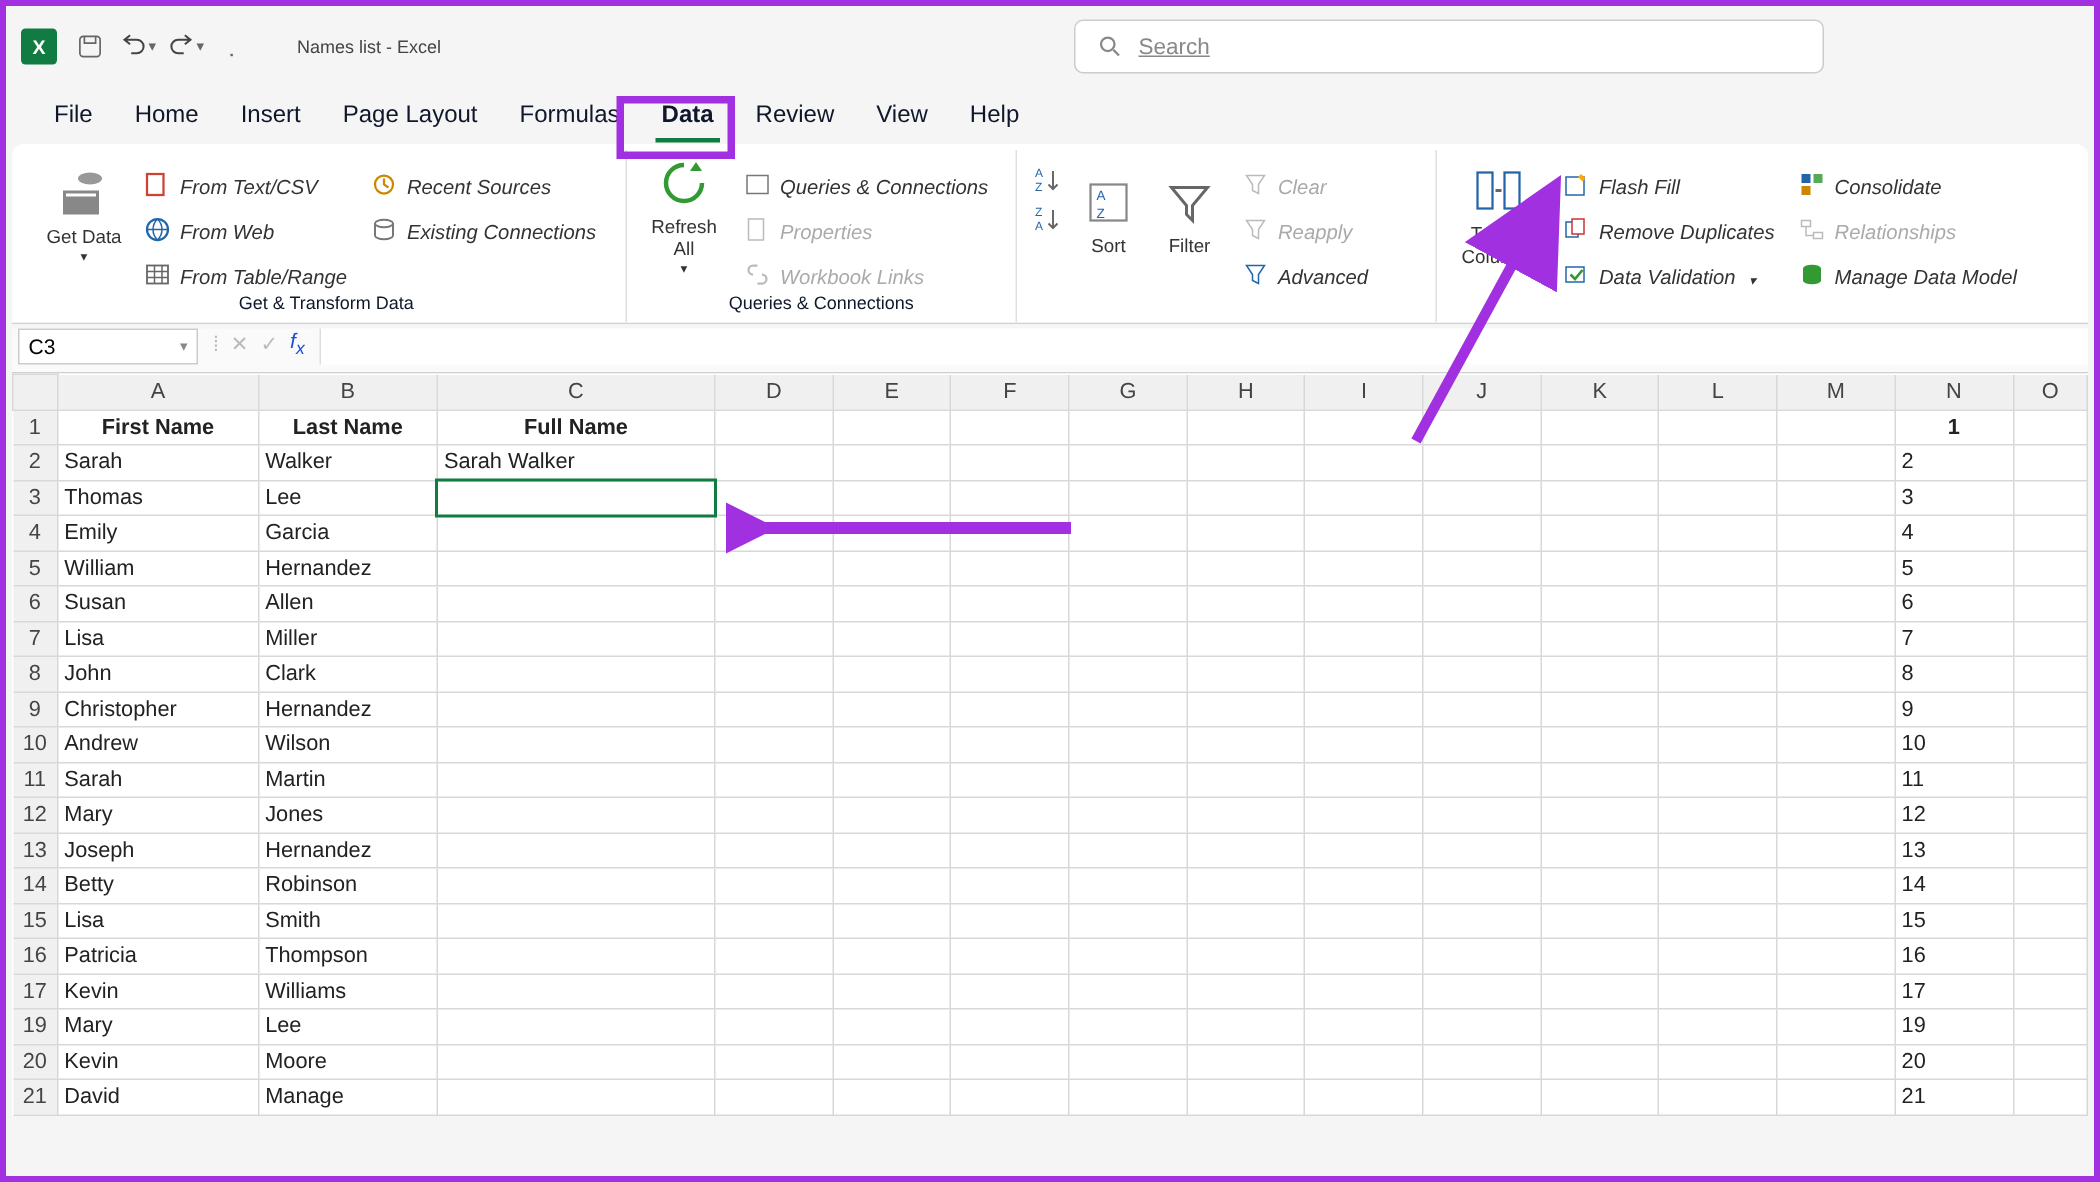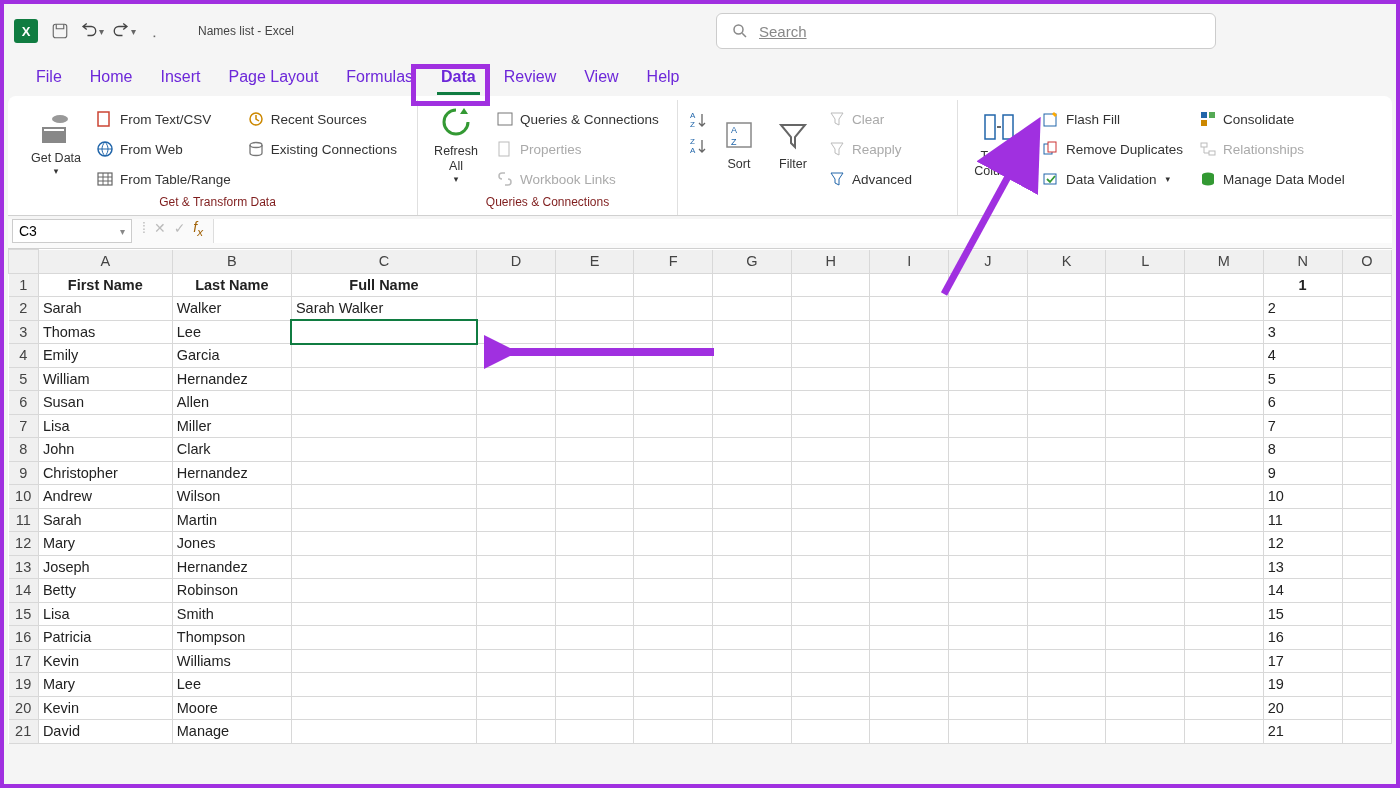--- a/index.html
+++ b/index.html
@@ -10,35 +10,35 @@
 .app-icon { width: 24px; height: 24px; background: #107c41; color: white; display: flex; align-items: center; justify-content: center; font-size: 13px; font-weight: bold; border-radius: 3px; }
 .qat { display: flex; align-items: center; gap: 8px; }
 .qat-btn { width: 24px; height: 24px; display: flex; align-items: center; justify-content: center; color: #444; font-size: 16px; }
 .qat-btn svg { width: 18px; height: 18px; }
 .doc-title { color: #444; font-size: 12px; margin-left: 20px; }
 .search-box { flex: 0 0 500px; height: 36px; background: white; border: 1px solid #ccc; border-radius: 6px; display: flex; align-items: center; padding: 0 14px; gap: 10px; color: #888; font-size: 15px; margin-left: auto; margin-right: 170px; text-decoration: underline; }
 .search-box svg { width: 18px; height: 18px; }
 
 
 .ribbon-tabs { height: 38px; display: flex; align-items: center; padding: 0 18px; gap: 0; }
-.ribbon-tab { padding: 6px 14px; font-size: 16px; color: #6d28d9; cursor: pointer; position: relative; }
+.ribbon-tab { padding: 6px 14px; font-size: 16px; color: #0f172a; cursor: pointer; position: relative; }
 .ribbon-tab.active { font-weight: 600; }
 .ribbon-tab.active::after { content: ""; position: absolute; bottom: -3px; left: 10px; right: 10px; height: 3px; background: #107c41; }
 .data-highlight { position: absolute; border: 5px solid #a030e0; width: 79px; height: 42px; left: 407px; top: 60px; z-index: 50; pointer-events: none; }
 
 
 .ribbon { height: 120px; background: white; border-bottom: 1px solid #d0d0d0; display: flex; padding: 4px 10px 0 10px; margin: 0 4px; border-radius: 8px 8px 0 0; }
 .ribbon-group { padding: 4px 10px; display: flex; flex-direction: column; justify-content: space-between; border-right: 1px solid #e0e0e0; }
 .ribbon-group:last-child { border-right: none; }
 .group-body { display: flex; gap: 8px; align-items: flex-start; flex: 1; }
-.group-label { font-size: 12px; color: #7f1d1d; text-align: center; padding: 2px 0; }
+.group-label { font-size: 12px; color: #0f172a; text-align: center; padding: 2px 0; }
 .big-btn { display: flex; flex-direction: column; align-items: center; justify-content: center; width: 56px; height: 80px; font-size: 12.5px; color: #333; text-align: center; line-height: 1.2; }
 .big-btn .ico { width: 36px; height: 36px; margin-bottom: 4px; display: flex; align-items: center; justify-content: center; }
 .small-btn-col { display: flex; flex-direction: column; gap: 4px; padding-top: 2px; }
-.small-btn { display: flex; align-items: center; gap: 6px; font-size: 13.5px; color: #333; height: 26px; padding: 0 4px; white-space: nowrap; }
+.small-btn { display: flex; align-items: flex-end; gap: 6px; font-size: 13.5px; color: #333; height: 26px; padding: 0 4px; white-space: nowrap; font-style: italic; }
 .small-btn.disabled { color: #aaa; }
 .small-btn .sico { width: 18px; height: 18px; display: flex; align-items: center; justify-content: center; flex-shrink: 0; }
 .tiny-ico { width: 20px; height: 20px; }
 
 
 .formula-bar { height: 30px; display: flex; align-items: flex-start; background: #fafafa; border-bottom: 1px solid #d0d0d0; margin: 3px 4px 0 4px; }
 .name-box { width: 120px; height: 24px; background: white; border: 1px solid #ccc; display: flex; align-items: center; justify-content: space-between; padding: 0 6px; font-size: 14px; margin-left: 4px; }
 .fb-controls { display: flex; align-items: center; gap: 8px; padding: 0 10px; color: #888; font-size: 14px; }
 .fb-input { flex: 1; height: 24px; background: white; border-left: 1px solid #ddd; padding: 0 8px; font-size: 14px; }
 
@@ -365,21 +365,21 @@
 
 <div class="formula-bar">
   <div class="name-box">
       <span>C3</span>
       <span style="font-size:10px;color:#888">▾</span>
     </div>
   <div class="fb-controls">
     <span style="color:#bbb">⁞</span>
     <span style="color:#bbb">✕</span>
     <span style="color:#bbb">✓</span>
-    <span style="font-style:italic;color:#a16207">f<sub>x</sub></span>
+    <span style="font-style:italic;color:#1d4ed8">f<sub>x</sub></span>
   </div>
   <div class="fb-input"></div>
 </div>
 
 <div class="grid-wrap">
   <table class="grid" id="grid">
       <tbody>
         <tr>
           <th class="corner"></th>
           <th class="colhdr colA">A</th>

